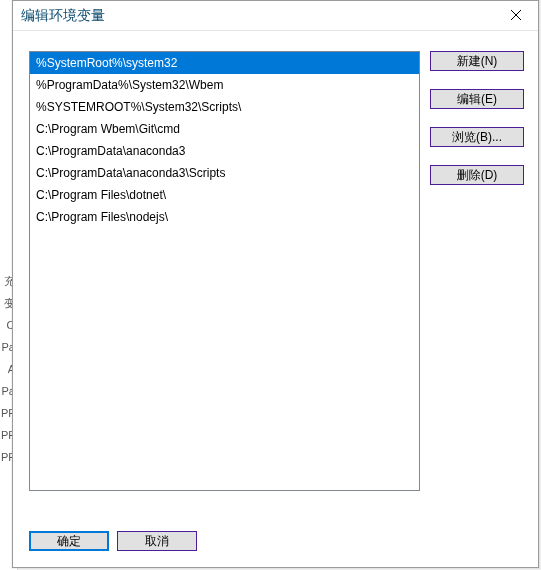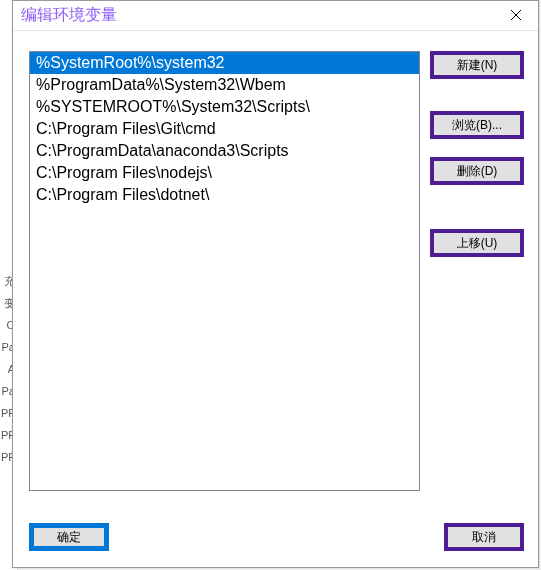--- a/index.html
+++ b/index.html
@@ -41,21 +41,21 @@
   }
   .titlebar {
     height: 30px;
     display: flex;
     align-items: center;
     justify-content: space-between;
     padding-left: 8px;
     background: #ffffff;
     border-bottom: 1px solid #e5e5e5;
   }
-  .titlebar .title { font-size: 16px; color: #8b5cf6; }
+  .titlebar .title { font-size: 14px; color: #0c4a6e; }
   .titlebar .close {
     width: 45px;
     height: 30px;
     display: flex;
     align-items: center;
     justify-content: center;
     cursor: pointer;
   }
   .titlebar .close svg { width: 10px; height: 10px; }
   .titlebar .close svg line { stroke: #000; stroke-width: 1; }
@@ -68,52 +68,52 @@
   }
   .listbox {
     flex: 1;
     border: 1px solid #828790;
     background: #ffffff;
     overflow: auto;
     height: 440px;
   }
   .listbox .item {
     padding: 2px 6px;
-    font-size: 16px;
+    font-size: 12px;
     line-height: 18px;
     white-space: nowrap;
     cursor: default;
   }
   .listbox .item.selected {
     background: #0078d7;
     color: #ffffff;
   }
 
   .side-buttons {
     width: 94px;
     display: flex;
     flex-direction: column;
     gap: 4px;
   }
   .btn {
-    height: 28px;
-    border: 4px solid #4c1d95;
+    height: 20px;
+    border: 1px solid #4c1d95;
     background: #e1e1e1;
     font-family: inherit;
     font-size: 12px;
     cursor: pointer;
     padding: 0;
   }
   .spacer-s { height: 10px; }
   .spacer-m { height: 36px; }
   .spacer-l { height: 36px; }
 
   .footer {
     display: flex;
-    justify-content: space-between;
+    justify-content: flex-start;
     gap: 8px;
     padding: 8px 14px 16px 16px;
   }
   .footer .btn {
     width: 80px;
   }
   .footer .btn.default {
     border-color: #0078d7;
     box-shadow: inset 0 0 0 1px #0078d7;
   }
@@ -146,35 +146,36 @@
       </span>
     </div>
   </div>
 
   <div class="content">
 
     <div class="listbox">
       <div class="item selected">%SystemRoot%\system32</div>
       <div class="item">%ProgramData%\System32\Wbem</div>
       <div class="item">%SYSTEMROOT%\System32\Scripts\</div>
-      <div class="item">C:\Program Files\Git\cmd</div>
+      <div class="item">C:\Program Wbem\Git\cmd</div>
+      <div class="item">C:\ProgramData\anaconda3</div>
       <div class="item">C:\ProgramData\anaconda3\Scripts</div>
+      <div class="item">C:\Program Files\dotnet\</div>
       <div class="item">C:\Program Files\nodejs\</div>
-      <div class="item">C:\Program Files\dotnet\</div>
     </div>
 
     <div class="side-buttons">
       <button class="btn">新建(N)</button>
       <div class="spacer-s"></div>
+      <button class="btn">编辑(E)</button>
       <div class="spacer-s"></div>
       <button class="btn">浏览(B)...</button>
       <div class="spacer-s"></div>
       <button class="btn">删除(D)</button>
       <div class="spacer-m"></div>
-      <button class="btn">上移(U)</button>
       <div class="spacer-s"></div>
       <div class="spacer-l"></div>
     </div>
 
   </div>
 
   <div class="footer">
     <button class="btn default">确定</button>
     <button class="btn">取消</button>
   </div>

